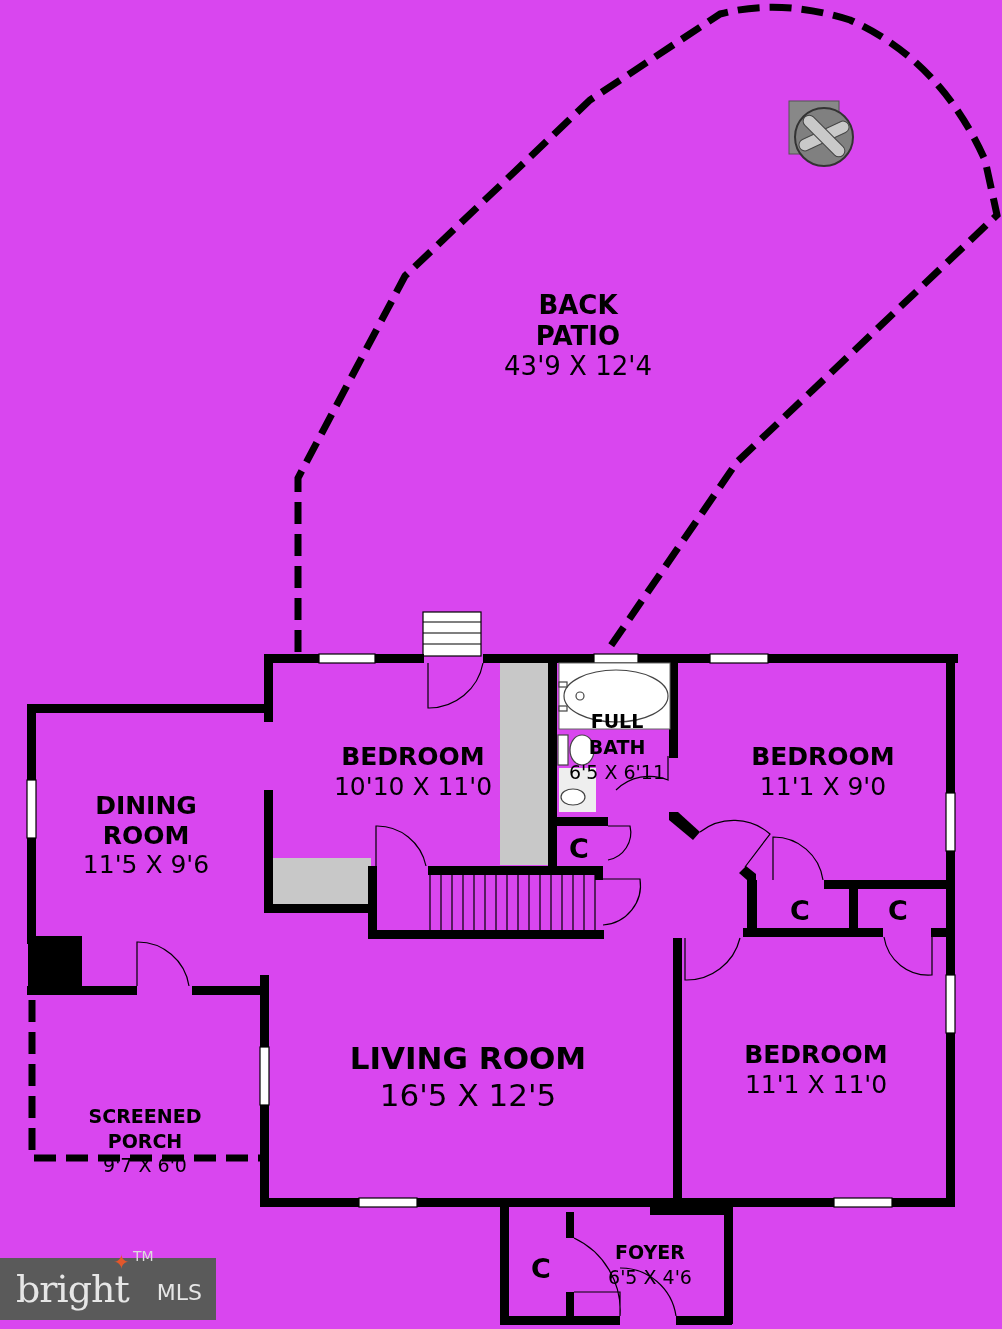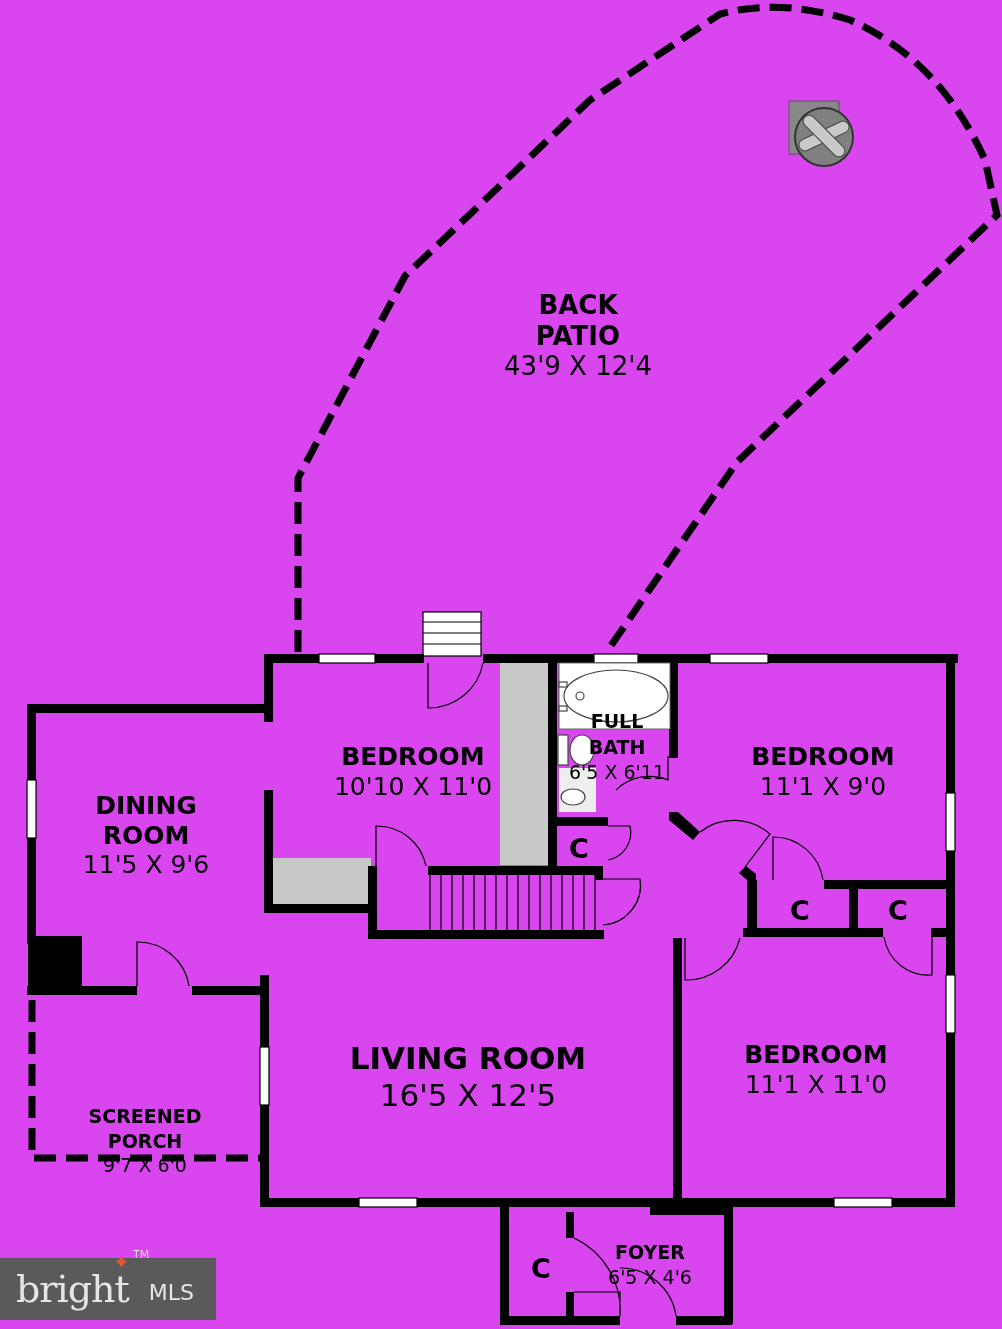--- a/index.html
+++ b/index.html
@@ -18,22 +18,22 @@
     }
     .label .name { font-weight: bold; display: block; }
     .label .dim { display: block; }
     .closet { position: absolute; font-family: "DejaVu Sans", sans-serif; font-weight: bold; font-size: 27px; color: #000; transform: translate(-50%, -50%); }
     .logo {
       position: absolute; left: 0; top: 1258px; width: 216px; height: 62px;
       background: #5a5a5a; display: flex; align-items: center; padding-left: 16px; box-sizing: border-box;
     }
     .logo .brand { font-family: "DejaVu Serif", serif; font-size: 38px; color: #e6e6e6; letter-spacing: -1px; position: relative; }
     .logo .spark { position: absolute; left: 113px; top: -8px; color: #e2572b; font-size: 20px; }
-    .logo .tm { position: absolute; left: 133px; top: -10px; color: #dddddd; font-size: 11px; font-family: "DejaVu Sans", sans-serif; }
-    .logo .mls { font-family: "DejaVu Sans", sans-serif; font-size: 22px; color: #e6e6e6; margin-left: 20px; margin-top: 6px; }
+    .logo .tm { position: absolute; left: 133px; top: -10px; color: #dddddd; font-size: 14px; font-family: "DejaVu Sans", sans-serif; }
+    .logo .mls { font-family: "DejaVu Sans", sans-serif; font-size: 22px; color: #e6e6e6; margin-left: 28px; margin-top: 6px; }
   </style>
 </head>
 <body>
 
 <div class="stage">
   <svg class="plan" width="1002" height="1329" viewBox="0 0 1002 1329">
 
     <path class="dash" d="M298,652 L298,478 L405,276 L590,100 L720,14 Q780,-2 850,20 Q940,60 985,160 L997,215 L737,462 L608,650"></path>
 
     <g>

